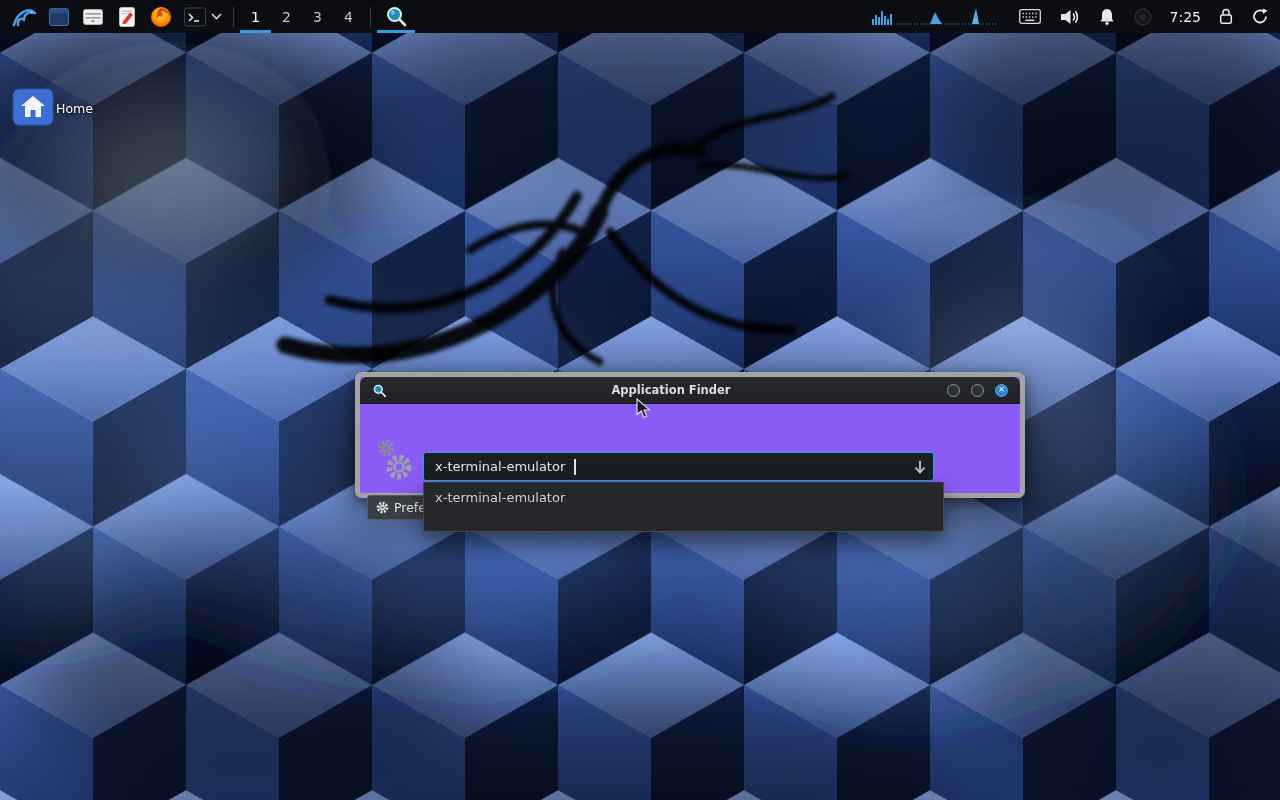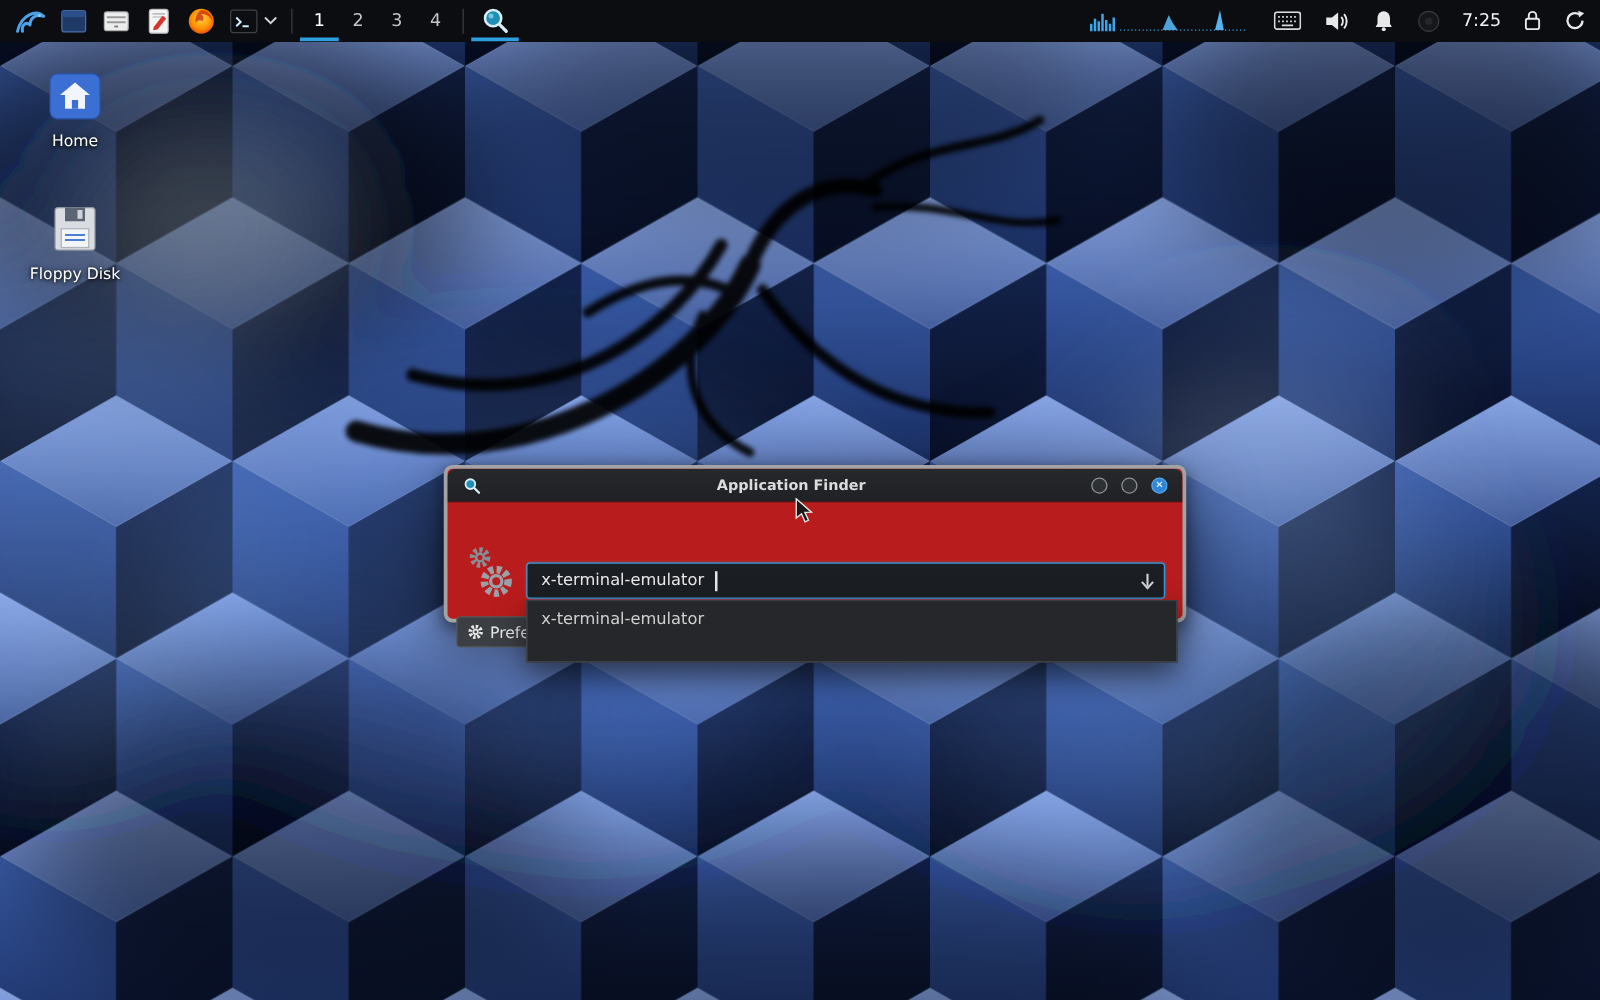--- a/index.html
+++ b/index.html
@@ -21,27 +21,27 @@
   .ws{width:31px;height:33px;display:flex;align-items:center;justify-content:center;
       color:#c2c5c9;font-size:14px;border-bottom:3px solid transparent;border-top:3px solid transparent;}
   .ws.active{color:#fff;border-bottom-color:#2f9ede;}
   .pitem.active{border-bottom-color:#2f9ede;}
   .tray{margin-left:auto;display:flex;align-items:center;gap:9px;height:100%;text-align:center;}
   .clock{color:#f2f2f2;font-size:14px;padding:0 4px;}
 
   
   .dicons{position:absolute;left:10px;top:52px;width:100px;display:flex;
           flex-direction:column;z-index:10;}
-  .dicon{height:106px;display:flex;flex-direction:column;align-items:center;}
+  .dicon{height:106px;display:flex;flex-direction:row;align-items:center;}
   .dicon svg{display:block;margin-top:4px;}
   .dlabel{margin-top:7px;color:#fff;font-size:12.5px;text-shadow:0 1px 3px rgba(0,0,0,.9),0 0 6px rgba(0,0,0,.7);}
 
   
-  .finder{position:absolute;left:355px;top:372px;width:594px;height:126px;z-index:30;
-          border-radius:7px;background:#b91c1c;border:3px solid #a3a3a3;
+  .finder{position:absolute;left:355px;top:372px;width:670px;height:126px;z-index:30;
+          border-radius:7px;background:#8b5cf6;border:5px solid #a3a3a3;
           box-shadow:0 20px 55px rgba(0,0,0,.6),0 4px 14px rgba(0,0,0,.5);}
   .titlebar{position:relative;height:27px;background:linear-gradient(#26282c,#1f2124);
             border-bottom:1px solid #141517;border-radius:7px 7px 0 0;
             display:flex;align-items:center;padding:0 12px;}
   .titlebar .ticon{margin-right:8px;}
   .title{flex:1;text-align:center;color:#dcdcdc;font-size:11.5px;font-weight:bold;}
   .winbtns{display:flex;gap:11px;align-items:center;}
   .wbtn{width:13px;height:13px;border-radius:50%;background:#2e3134;border:1.5px solid #8d9094;}
   .wbtn.close{background:#2f86d8;border-color:#5aa6e8;color:#fff;font-size:8px;font-weight:bold;
               display:flex;align-items:center;justify-content:center;line-height:1;}
@@ -286,31 +286,20 @@
       <svg width="46" height="42" viewBox="0 0 46 42">
         <rect x="3" y="3" width="40" height="36" rx="6" fill="#3b6fd4" stroke="#2a54a8"></rect>
         <polygon points="23,10 35,20 31,20 31,31 15,31 15,20 11,20" fill="#f2f5fb"></polygon>
         <rect x="20.5" y="24" width="5" height="7" fill="#3b6fd4"></rect>
       </svg>
       <div class="dlabel">Home</div>
     </div>
 
 
 
-    <div class="dicon">
-      <svg width="42" height="42" viewBox="0 0 42 42">
-        <rect x="5" y="4" width="32" height="34" rx="2.5" fill="#d9dce1" stroke="#8e96a3"></rect>
-        <rect x="13" y="4" width="16" height="11" fill="#5b6573"></rect>
-        <rect x="23" y="6" width="4" height="7" fill="#cfd4da"></rect>
-        <rect x="10" y="21" width="22" height="15" fill="#f4f5f7" stroke="#aeb4bd"></rect>
-        <line x1="13" y1="26" x2="29" y2="26" stroke="#4a7fd4" stroke-width="1.6"></line>
-        <line x1="13" y1="30" x2="29" y2="30" stroke="#4a7fd4" stroke-width="1.6"></line>
-      </svg>
-      <div class="dlabel">Floppy Disk</div>
-    </div>
   </div>
 
   <div class="finder">
     <div class="titlebar">
       <svg class="ticon" width="15" height="15" viewBox="0 0 25 25">
         <circle cx="10.5" cy="10.5" r="6.5" fill="#1f8fb8" stroke="#d8eef8" stroke-width="2.4"></circle>
         <line x1="15.5" y1="15.5" x2="22" y2="22" stroke="#d8eef8" stroke-width="3" stroke-linecap="round"></line>
       </svg>
       <div class="title">Application Finder</div>
       <div class="winbtns">

